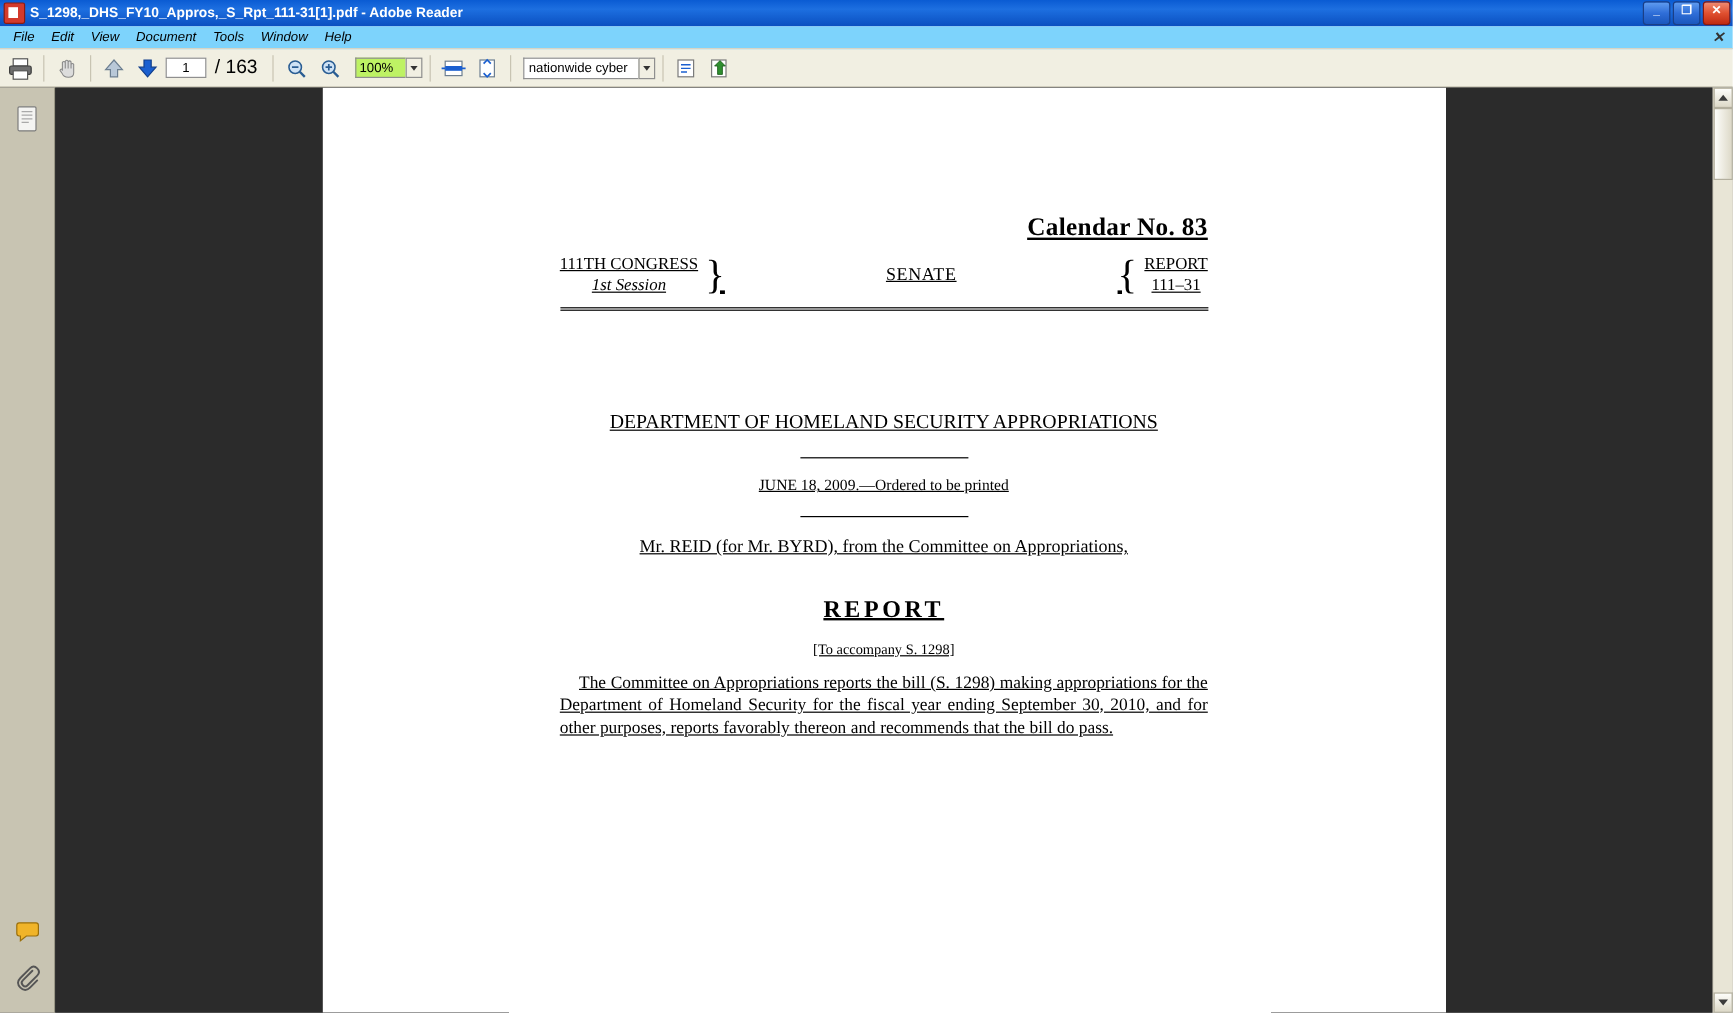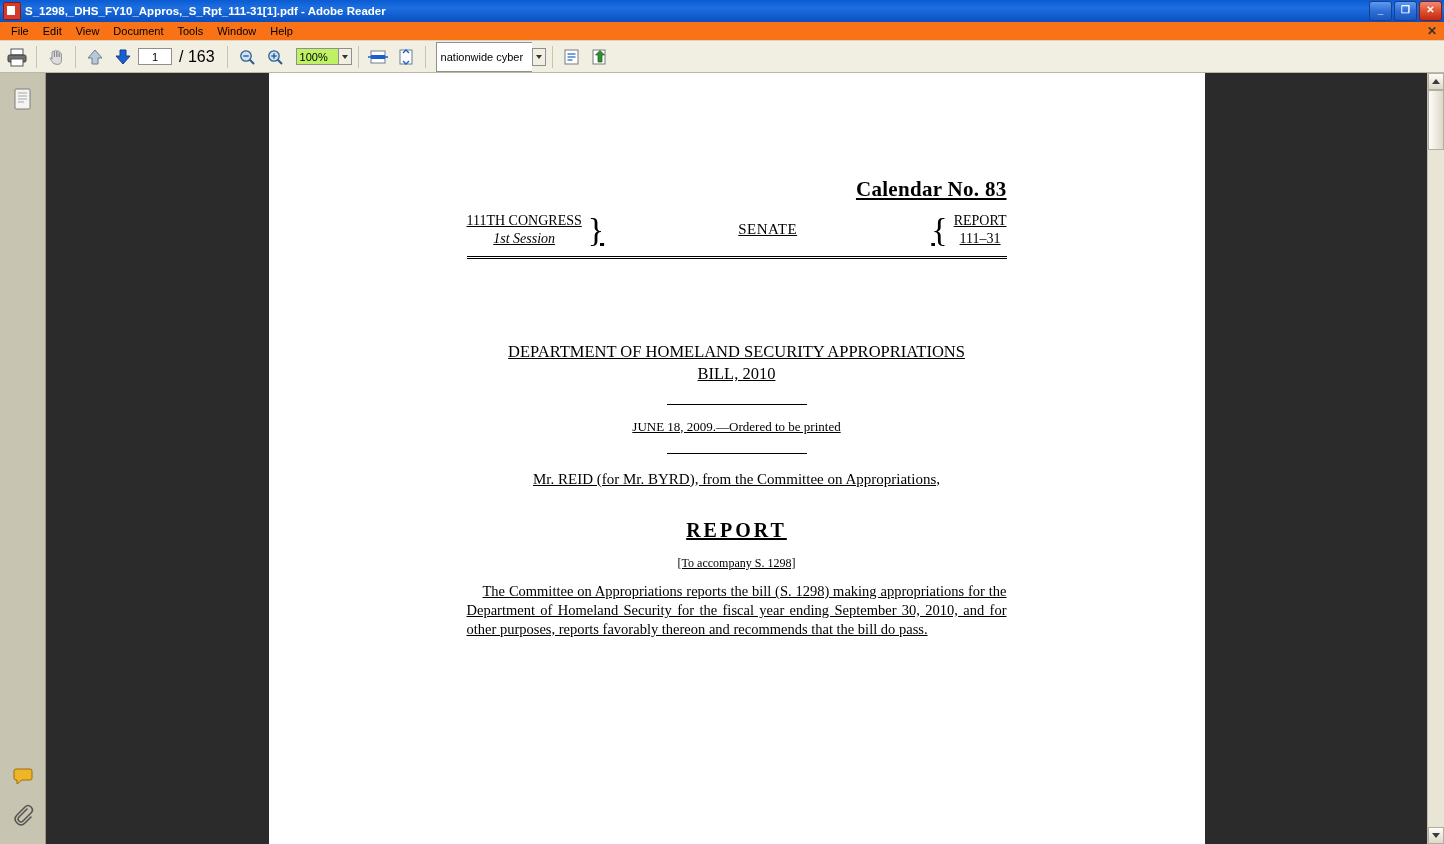--- a/index.html
+++ b/index.html
@@ -60,27 +60,28 @@
   }
   .win-btn.close {
     background: linear-gradient(to bottom, #f08b72 0%, #e05030 50%, #c02a12 100%);
     border-color: #8a1a10;
   }
   .win-btn span { font-family: "Liberation Sans", sans-serif; font-weight: bold; }
 
   
   .menubar {
     height: 19px;
-    background: #f97316;
+    background: #7dd3fc;
     border-bottom: 1px solid #d8d4c4;
     display: flex;
     align-items: center;
     padding-left: 4px;
     box-sizing: border-box;
     position: relative;
+    font-style: italic;
   }
   .menubar .menu-item {
     font-size: 11px;
     color: #000;
     padding: 1px 7px;
     cursor: default;
   }
   .menubar .menu-close {
     position: absolute;
     right: 7px;
@@ -135,21 +136,21 @@
     box-sizing: border-box;
   }
   .zoom-arrow {
     width: 14px; height: 17px;
     border: 1px solid #8f8f8f;
     background: #f1efe2;
     display: flex; align-items: center; justify-content: center;
     box-sizing: border-box;
   }
   .search-box {
-    width: 96px; height: 30px;
+    width: 96px; height: 18px;
     border: 1px solid #8f8f8f;
     border-right: none;
     background: #ffffff;
     font-size: 11px;
     line-height: 16px;
     padding-left: 4px;
     box-sizing: border-box;
     color: #000;
   }
   .search-arrow {
@@ -496,21 +497,20 @@
             <div class="brace">{</div>
             <div class="hdr-right">
               <div class="sc">REPORT</div>
               <div>111–31</div>
             </div>
           </div>
         </div>
 
         <div class="doc-title">
           <div>DEPARTMENT OF HOMELAND SECURITY APPROPRIATIONS</div>
-          <div>BILL, 2010</div>
         </div>
 
         <div class="rule-short"></div>
 
         <div class="dateline sc">JUNE 18, 2009.—Ordered to be printed</div>
 
         <div class="rule-short"></div>
 
         <div class="submitter">
           <div>Mr. REID (for Mr. BYRD), from the Committee on Appropriations,</div>

